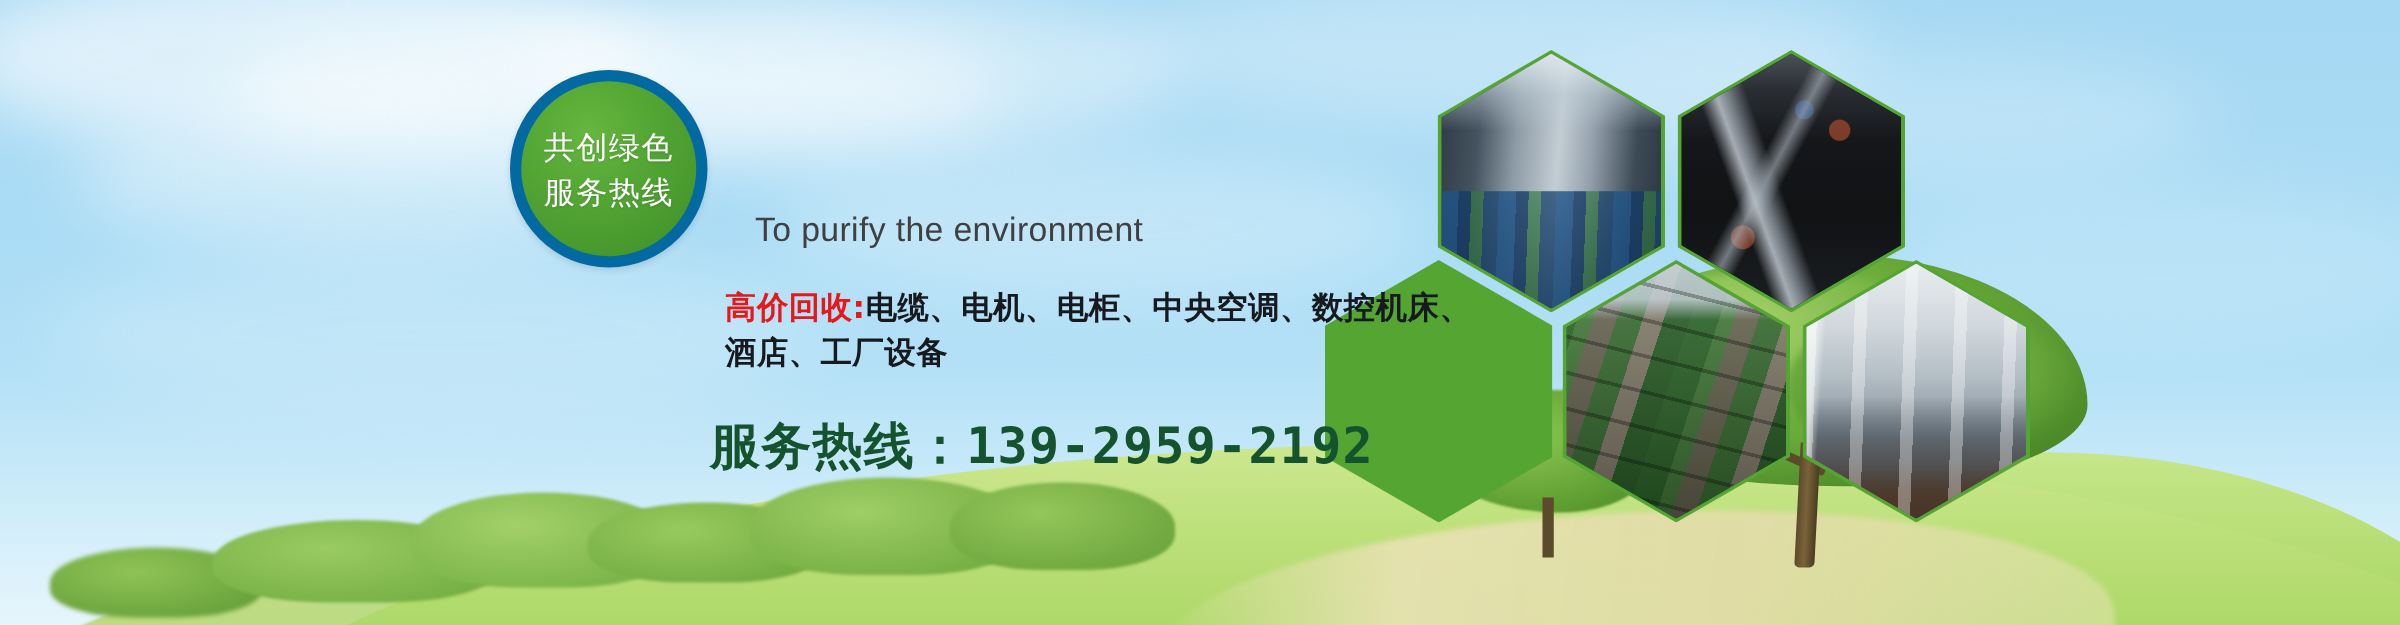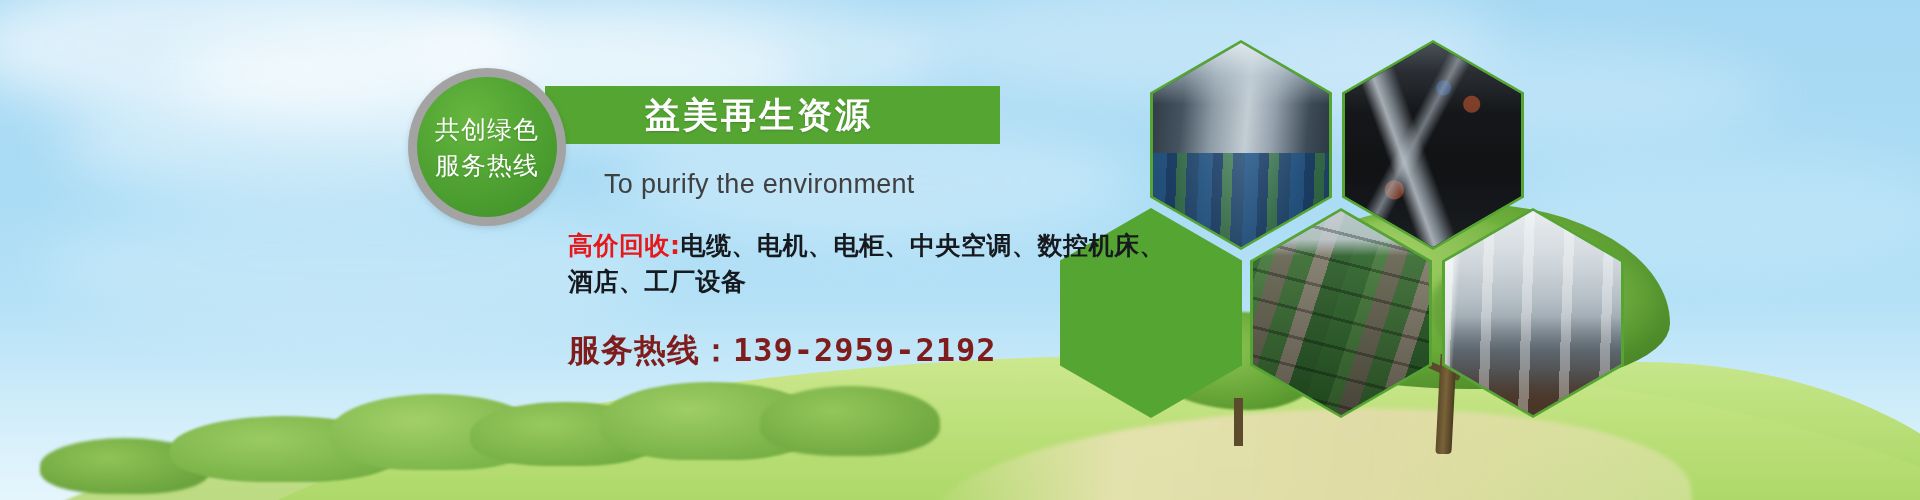--- a/index.html
+++ b/index.html
@@ -202,23 +202,23 @@
   .ph-kitchen:after{
     content:""; position:absolute; inset:0;
     background:
       linear-gradient(94deg, rgba(255,255,255,.55) 0 6%, rgba(0,0,0,0) 10%),
       repeating-linear-gradient(92deg, rgba(255,255,255,.35) 0 10px, rgba(0,0,0,0) 10px 40px),
       linear-gradient(180deg, rgba(0,0,0,0) 52%, rgba(50,58,64,.45) 68%, rgba(70,52,38,.75) 92%);
   }
 
   
   .badge {
-    position:absolute; left:408px; top:68px; width:158px; height:158px;
+    position:absolute; left:408px; top:56px; width:158px; height:158px;
     border-radius:50%;
-    background:#a3a3a3;
+    background:#0369a1;
     box-shadow:0 2px 6px rgba(0,0,0,.12);
   }
   .badge .disc {
     position:absolute; inset:9px; border-radius:50%;
     background:radial-gradient(circle at 38% 30%, #66b63f 0%, #51a433 45%, #3e8f28 100%);
     display:flex; flex-direction:column; align-items:center; justify-content:center;
     gap:11px;
   }
   .badge .bl {
     color:#ffffff; font-size:25px; letter-spacing:1px; font-weight:500;
@@ -251,32 +251,32 @@
     display:inline-block;
     border-bottom:3px solid #15181c;
     margin-left:4px;
   }
   .subtitle {
     margin-top:9px; margin-left:48px;
     font-family:"Liberation Sans","DejaVu Sans",sans-serif;
     font-size:27px; color:#404040; letter-spacing:.3px;
   }
 
-  .recycle { margin-top:28px; margin-left:12px; }
+  .recycle { margin-top:28px; margin-left:24px; }
   .recycle .line {
     font-family:"DejaVu Sans","Liberation Sans",sans-serif;
     font-size:25px; font-weight:700; color:#16191d; line-height:1.42;
     letter-spacing:.5px; white-space:pre;
   }
   .recycle .label { color:#e8171a; }
 
   .hotline {
     margin-top:30px; margin-left:12px;
     font-family:"DejaVu Sans","Liberation Sans",sans-serif;
-    font-size:32px; font-weight:700; color:#7f1d1d; letter-spacing:1px;
+    font-size:40px; font-weight:700; color:#14532d; letter-spacing:1px;
     white-space:pre;
   }
   .hotline .num { font-family:"DejaVu Sans Mono","Liberation Mono",monospace; letter-spacing:1px; }
 </style>
 </head>
 <body>
 
 <div class="stage">
 
   <div class="sky">
@@ -338,23 +338,20 @@
           <div class="ph ph-mould"></div>
         </div>
     </div>
     <div class="hex hx5">
       <div class="inner">
           <div class="ph ph-kitchen"></div>
         </div>
     </div>
   </div>
 
-  <div class="titlebar">
-    <span class="t">益美再生资源</span>
-  </div>
 
   <div class="badge">
     <div class="disc">
       <span class="bl">共创绿色</span>
       <span class="bl">服务热线</span>
     </div>
   </div>
 
   <div class="copy">
     <div class="subtitle">To purify the environment</div>

